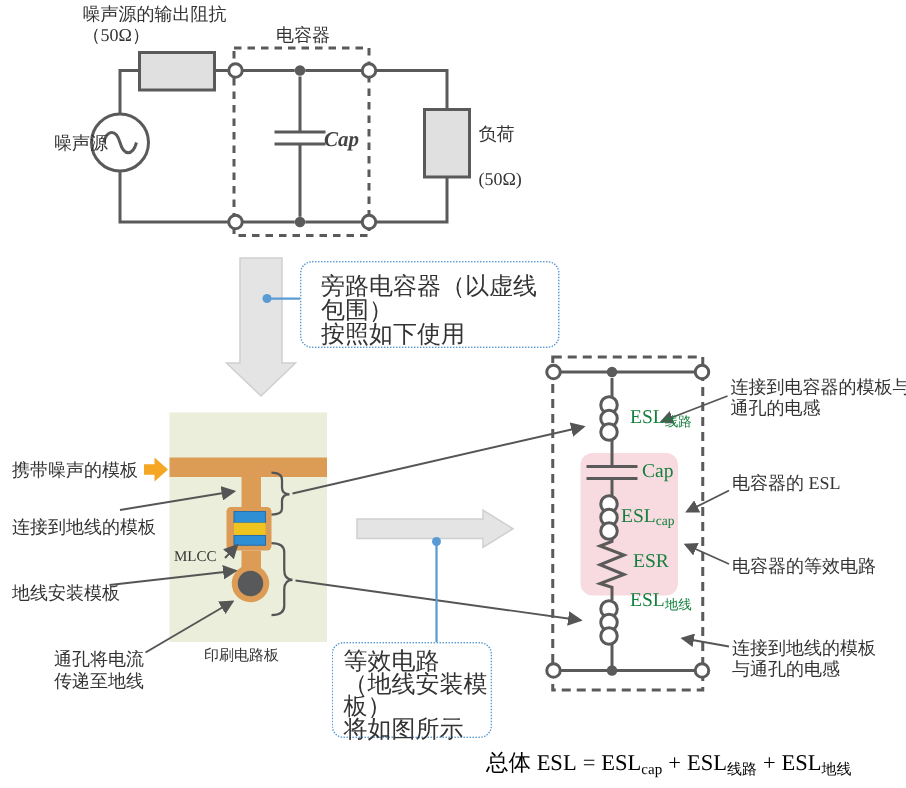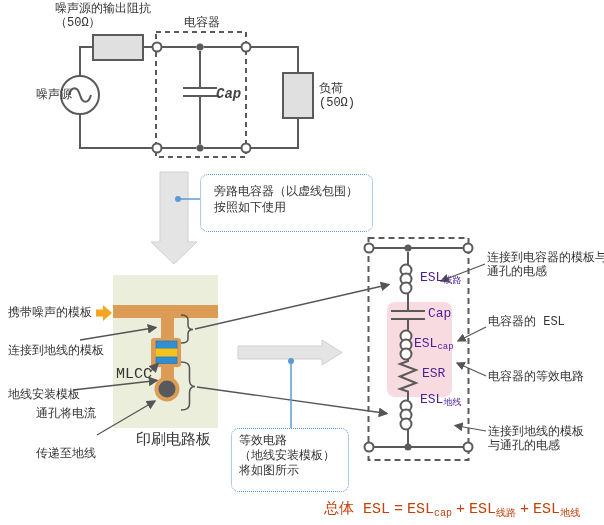--- a/index.html
+++ b/index.html
@@ -1,31 +1,31 @@
 <!DOCTYPE html>
 <html><head>
 <meta charset="utf-8">
 <style>
   html,body{margin:0;padding:0;background:#fff;}
   .canvas{
     position:relative;width:604px;height:525px;background:#ffffff;
-    font-family:Liberation Mono, monospace;color:#333;overflow:hidden;
+    font-family:Liberation Serif, serif;color:#333;overflow:hidden;
   }
   svg.layer{position:absolute;left:0;top:0;}
   .lbl{position:absolute;font-size:12px;color:#333;white-space:nowrap;line-height:1.2;}
-  .lbl.big{font-size:15px;}
+  .lbl.big{font-size:10px;}
   .capital{font-style:italic;font-weight:bold;font-size:14px;color:#444;}
-  .comp{font-size:13px;color:#4c1d95;}
+  .comp{font-size:13px;color:#15803d;}
   .comp .sub{font-size:9px;vertical-align:-2px;}
   .note{position:absolute;font-size:12px;color:#333;line-height:14px;white-space:nowrap;}
   .callout{
     position:absolute;border:1.5px dotted #5b9bd5;border-radius:8px;
-    font-size:12px;color:#333;background:#fff;box-sizing:border-box;
+    font-size:16px;color:#333;background:#fff;box-sizing:border-box;
   }
-  .formula{position:absolute;font-size:15px;color:#c2410c;white-space:nowrap;}
+  .formula{position:absolute;font-size:15px;color:#000000;white-space:nowrap;}
   .formula .sub{font-size:10px;vertical-align:-3px;}
   .formula .op{margin:0 4px;}
 </style>
 </head>
 <body>
 
 <div class="canvas">
 
   <svg class="layer" width="604" height="525" viewBox="0 0 604 525">
     <defs>
@@ -138,36 +138,36 @@
     <path d="M486 376 L457 363" fill="none" stroke="#555" stroke-width="1.2" marker-end="url(#arr)"></path>
     <path d="M486 431 L455 425.5" fill="none" stroke="#555" stroke-width="1.2" marker-end="url(#arr)"></path>
   </svg>
 
   <div class="lbl" style="left:55px;top:2px">噪声源的输出阻抗</div>
   <div class="lbl" style="left:55px;top:16px">（50Ω）</div>
   <div class="lbl" style="left:184px;top:16px">电容器</div>
   <div class="lbl" style="left:36px;top:88px">噪声源</div>
   <div class="lbl capital" style="left:216px;top:86px">Cap</div>
   <div class="lbl" style="left:319px;top:82px">负荷</div>
-  <div class="lbl" style="left:319px;top:96px">(50Ω)</div>
+  <div class="lbl" style="left:319px;top:112px">(50Ω)</div>
 
   <div class="callout" style="left:200px;top:174px;width:173px;height:58px;padding:9px 0 0 13px;line-height:16px">
     <div>旁路电容器（以虚线包围）</div>
     <div>按照如下使用</div>
   </div>
 
   <div class="lbl" style="left:8px;top:306px">携带噪声的模板</div>
   <div class="lbl" style="left:8px;top:344px">连接到地线的模板</div>
   <div class="lbl" style="left:8px;top:388px">地线安装模板</div>
-  <div class="lbl" style="left:36px;top:407px">通孔将电流</div>
+  <div class="lbl" style="left:36px;top:432px">通孔将电流</div>
   <div class="lbl" style="left:36px;top:447px">传递至地线</div>
   <div class="lbl big" style="left:116px;top:366px">MLCC</div>
   <div class="lbl big" style="left:136px;top:432px">印刷电路板</div>
 
-  <div class="callout" style="left:231px;top:428px;width:118px;height:64px;padding:5px 0 0 7px;line-height:15px">
+  <div class="callout" style="left:221px;top:428px;width:107px;height:64px;padding:5px 0 0 7px;line-height:15px">
     <div>等效电路</div>
     <div>（地线安装模板）</div>
     <div>将如图所示</div>
   </div>
 
   <div class="lbl comp" style="left:420px;top:270px">
     <span>ESL</span><span class="sub">线路</span>
   </div>
   <div class="lbl comp" style="left:428px;top:306px">Cap</div>
   <div class="lbl comp" style="left:414px;top:336px">

